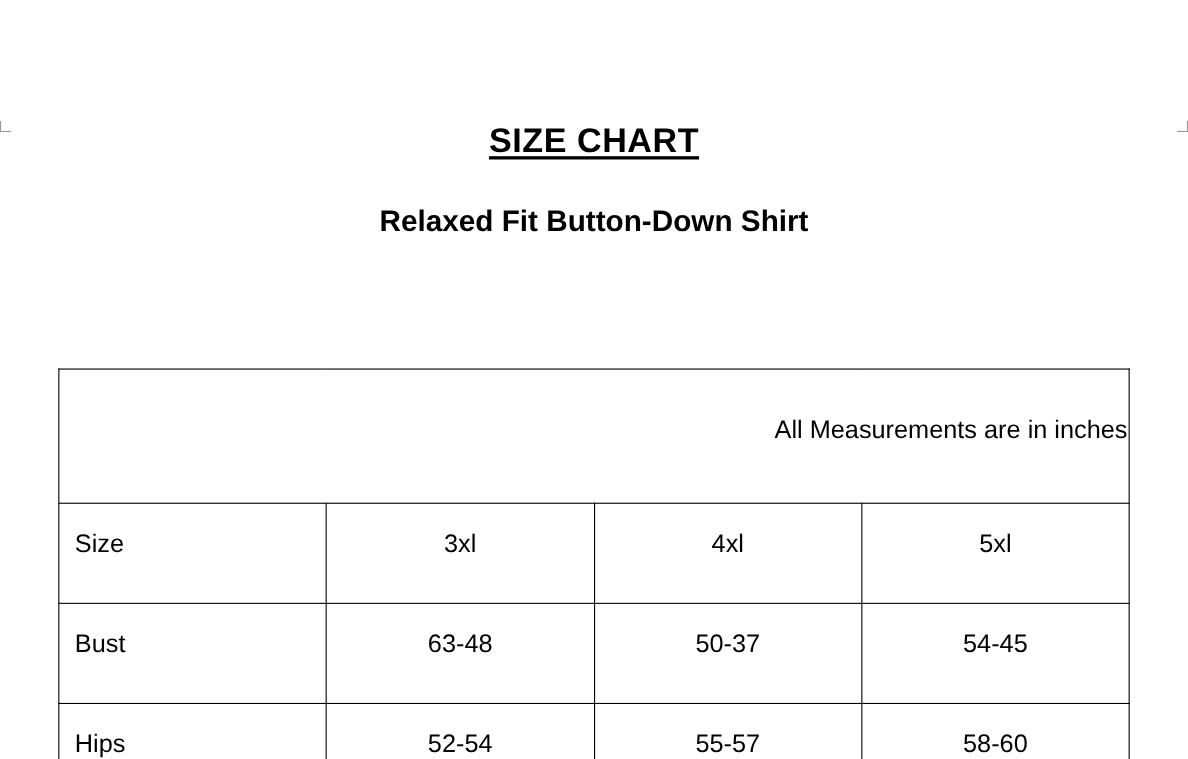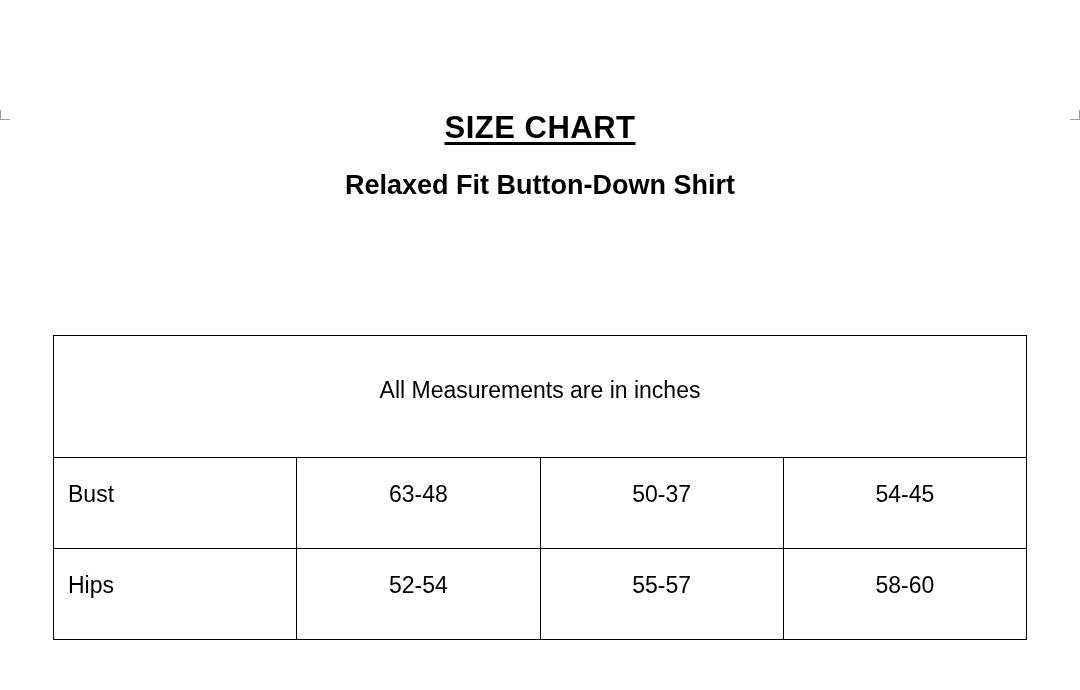--- a/index.html
+++ b/index.html
@@ -40,21 +40,21 @@
     letter-spacing: 0.5px;
     text-decoration: underline;
     text-underline-offset: 4px;
     margin-top: 110px;
   }
 
   .subtitle {
     text-align: center;
     font-size: 27px;
     font-weight: 600;
-    margin-top: 24px;
+    margin-top: 40px;
   }
 
   .table-wrap {
     position: absolute;
     left: 53px;
     top: 225px;
     width: 974px;
   }
 
   table.size-table {
@@ -62,21 +62,21 @@
     width: 100%;
     table-layout: fixed;
   }
   table.size-table td {
     border: 1.5px solid #000000;
     font-size: 23px;
     vertical-align: middle;
   }
 
   td.banner {
-    text-align: center;
+    text-align: right;
     height: 106px;
     font-size: 24px;
     padding-bottom: 14px;
   }
 
   td.row-label {
     text-align: left;
     padding-left: 14px;
     height: 71px;
     padding-bottom: 18px;
@@ -99,20 +99,26 @@
   <div class="title">SIZE CHART</div>
   <div class="subtitle">Relaxed Fit Button-Down Shirt</div>
 
   <div class="table-wrap">
     <table class="size-table">
       <tbody>
         <tr>
           <td class="banner" colspan="4">All Measurements are in inches</td>
         </tr>
         <tr>
+          <td class="row-label">Size</td>
+          <td class="cell">3xl</td>
+          <td class="cell">4xl</td>
+          <td class="cell">5xl</td>
+        </tr>
+        <tr>
           <td class="row-label">Bust</td>
           <td class="cell">63-48</td>
           <td class="cell">50-37</td>
           <td class="cell">54-45</td>
         </tr>
         <tr>
           <td class="row-label">Hips</td>
           <td class="cell">52-54</td>
           <td class="cell">55-57</td>
           <td class="cell">58-60</td>

